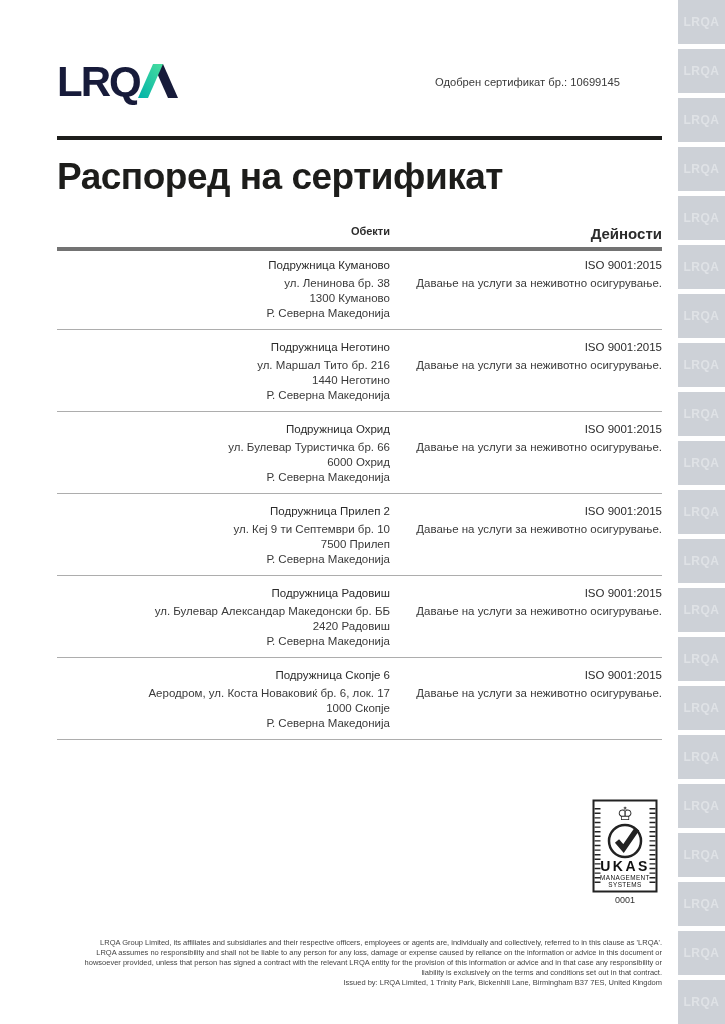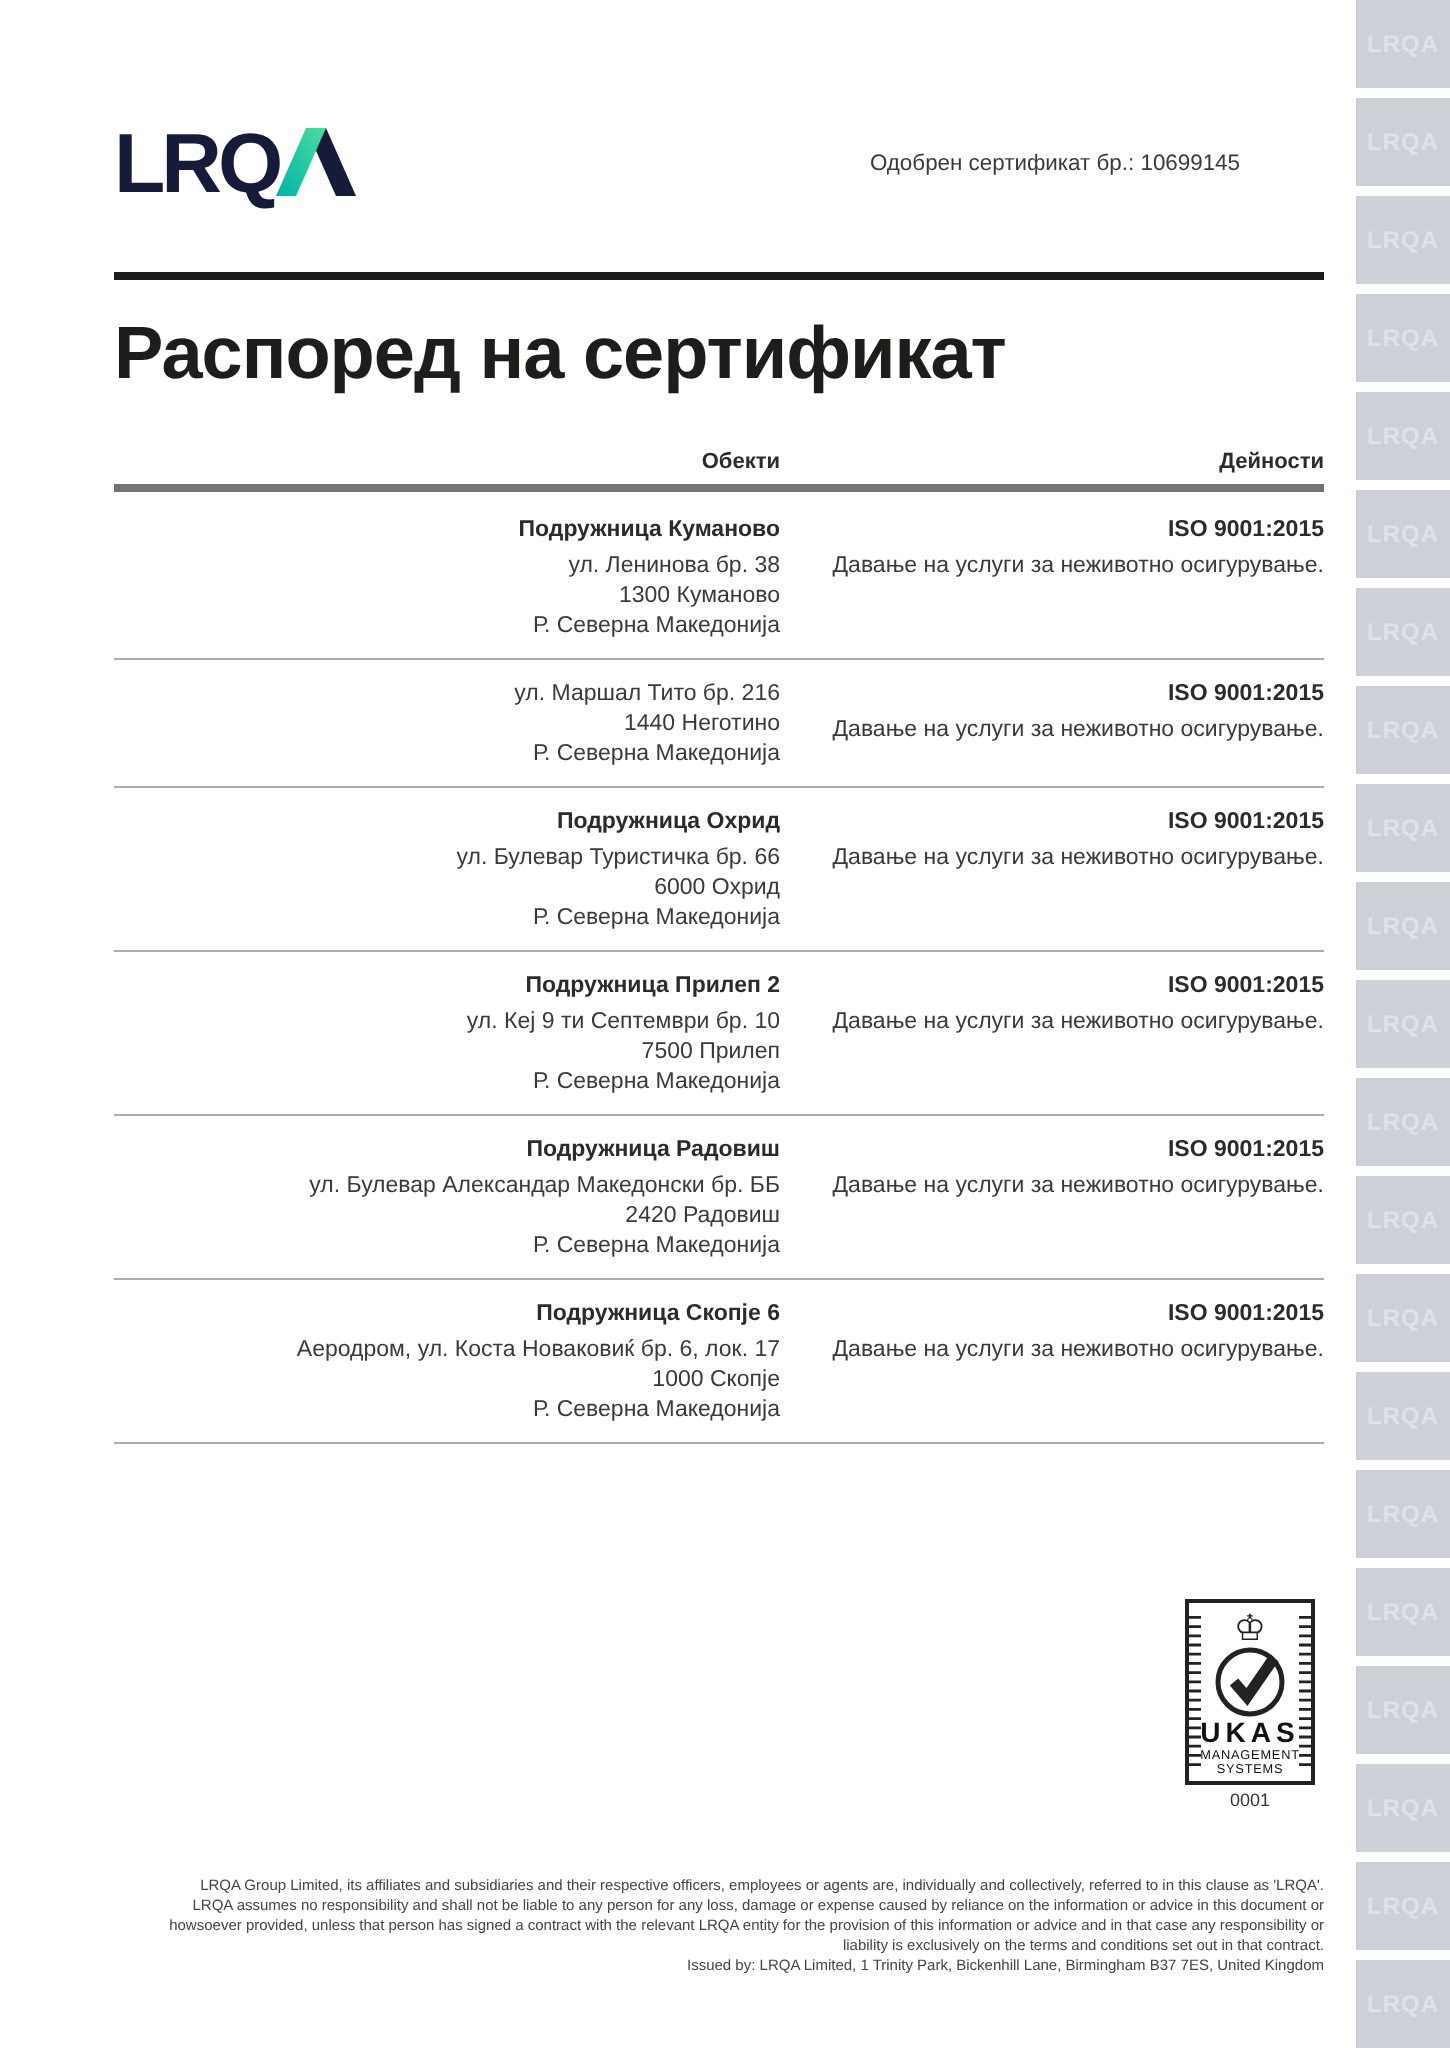--- a/index.html
+++ b/index.html
@@ -21,26 +21,26 @@
   .top-bar { position:absolute; left:0; right:0; top:120px; height:4px; background:#1d1d1b; }
   .doc-title {
     position:absolute; left:0; top:140px; font-size:37px; font-weight:bold;
     color:#1d1d1b; letter-spacing:-0.5px; white-space:nowrap;
   }
   .col-headers {
     position:absolute; left:0; right:0; top:209px;
     display:flex; border-bottom:4px solid #737373; padding-bottom:5px;
   }
   .col-headers .h-left { width:333px; font-size:11px; font-weight:bold; color:#2b2b2b; }
-  .col-headers .h-right { flex:1; font-size:11px; font-weight:bold; color:#2b2b2b; }
+  .col-headers .h-right { flex:1; font-size:15px; font-weight:bold; color:#2b2b2b; }
   .entries { position:absolute; left:0; right:0; top:232px; }
   .entry { display:flex; border-bottom:1px solid #adadad; padding:10px 0 8px 0; }
   .entry .col-left { width:333px; }
   .entry .col-right { flex:1; }
-  .site-name, .standard { font-size:11.5px; font-weight:bold; color:#2b2b2b; line-height:15px; margin-bottom:3px;padding-left:38px; }
+  .site-name, .standard { font-size:11.5px; font-weight:normal; color:#2b2b2b; line-height:15px; margin-bottom:3px;padding-left:38px; }
   .addr, .activity { font-size:11.5px; color:#3a3a3a; line-height:15px; }
   .ukas { position:absolute; top:783px; right:4px; width:66px; }
   .footer { position:absolute; left:0; right:0; top:922px; }
   .footer-line { font-size:7.5px; line-height:10px; color:#444444; white-space:nowrap; }
   .page-no { position:absolute; top:977px; right:42px; font-size:8.5px; color:#3a3a3a;margin-top:44px; }
 </style>
 </head>
 <body>
 
 <div class="page">
@@ -105,20 +105,21 @@
       <div class="addr">Р. Северна Македонија</div>
     </div>
     <div class="col-right">
       <div class="standard">ISO 9001:2015</div>
       <div class="activity">Давање на услуги за неживотно осигурување.</div>
     </div>
   </div>
 
   <div class="entry">
     <div class="col-left">
+      <div class="site-name">Подружница Неготино</div>
       <div class="addr">ул. Маршал Тито бр. 216</div>
       <div class="addr">1440 Неготино</div>
       <div class="addr">Р. Северна Македонија</div>
     </div>
     <div class="col-right">
       <div class="standard">ISO 9001:2015</div>
       <div class="activity">Давање на услуги за неживотно осигурување.</div>
     </div>
   </div>
 

